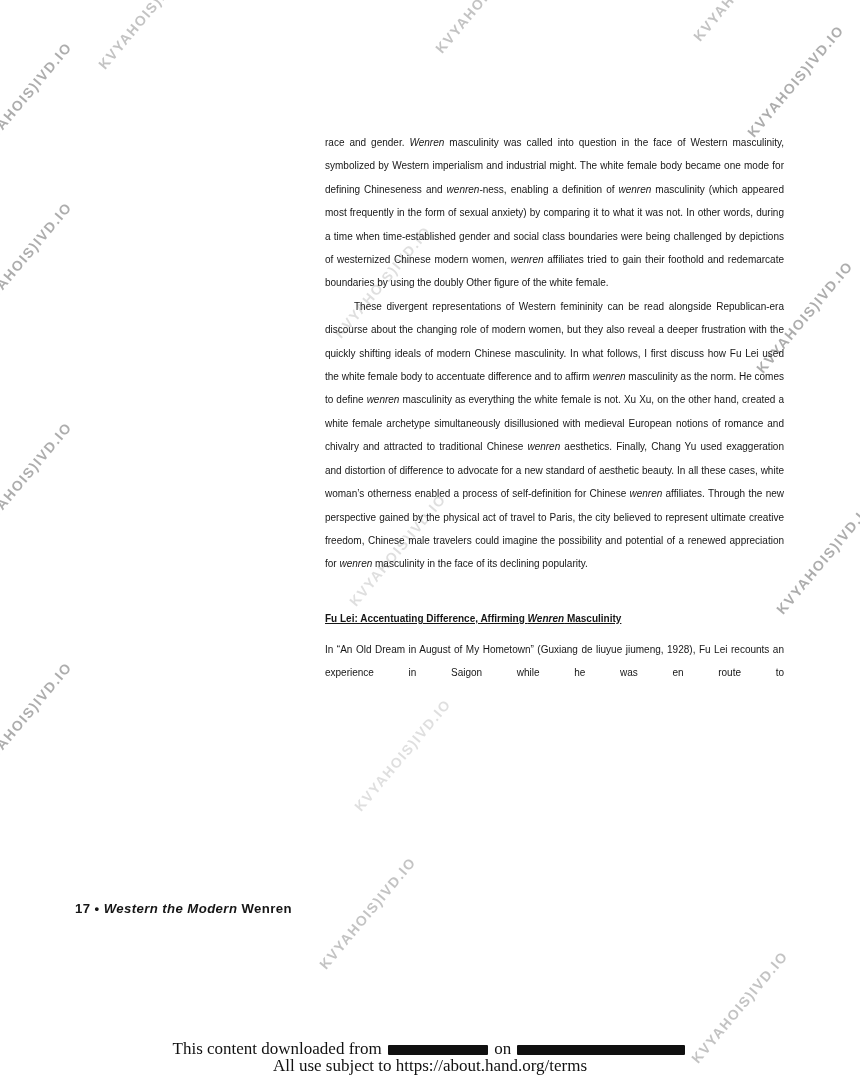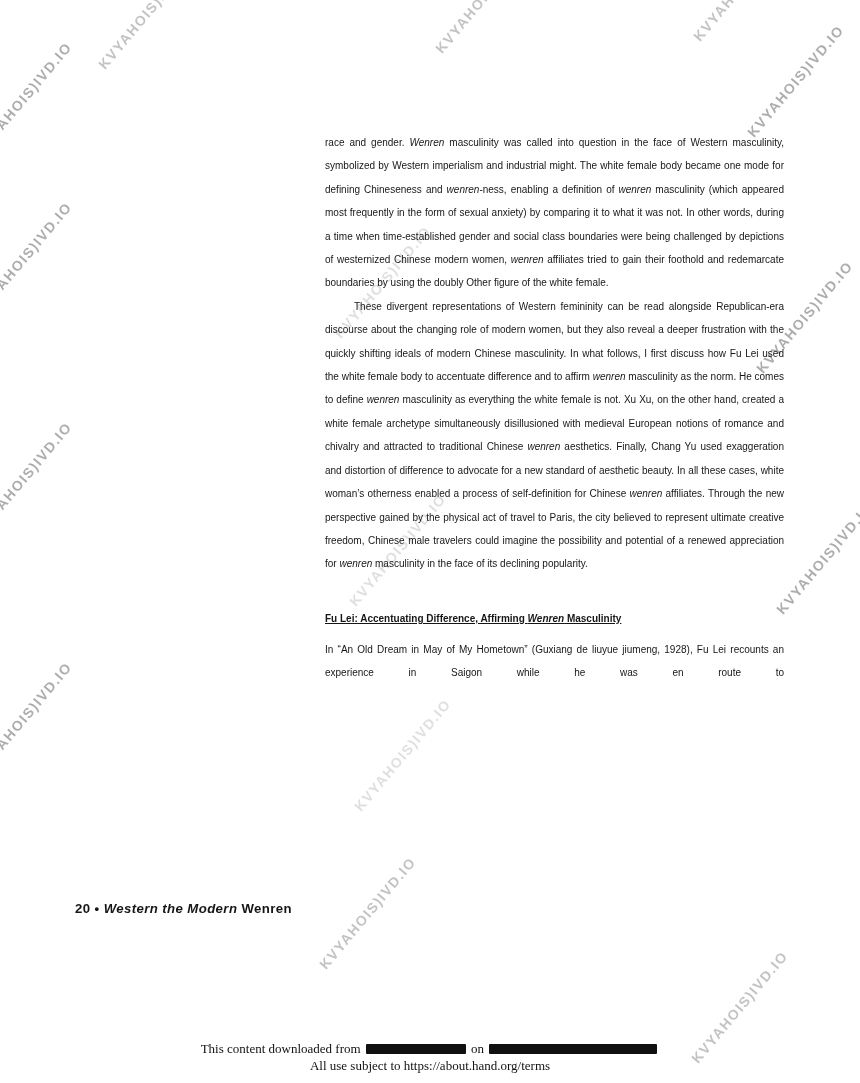--- a/index.html
+++ b/index.html
@@ -56,21 +56,21 @@
     left:75px;top:901px;
     font-size:13.2px;
     letter-spacing:0.4px;
   }
 
   .jstor{
     position:absolute;
     left:0;top:1040px;width:100%;
     text-align:center;
     font-family:"Liberation Serif", serif;
-    font-size:13px;
+    font-size:17px;
     line-height:17px;
     color:#111111;
   }
   .redact{
     display:inline-block;
     height:10px;
     background:#101010;
     border-radius:1px;
     vertical-align:baseline;
     position:relative;
@@ -98,24 +98,24 @@
   <div class="wm dark" style="left:773px;top:607px">KVYAHOIS)IVD.IO</div>
   <div class="wm dark" style="left:-28px;top:767px">KVYAHOIS)IVD.IO</div>
   <div class="wm light" style="left:351px;top:804px">KVYAHOIS)IVD.IO</div>
   <div class="wm mid" style="left:316px;top:962px">KVYAHOIS)IVD.IO</div>
   <div class="wm mid" style="left:688px;top:1056px">KVYAHOIS)IVD.IO</div>
 
   <div class="textblock">
     <p><span>race and gender. </span><span class="seg-i">Wenren</span><span> masculinity was called into question in the face of Western masculinity, symbolized by Western imperialism and industrial might. The white female body became one mode for defining Chineseness and </span><span class="seg-i">wenren</span><span>-ness, enabling a definition of </span><span class="seg-i">wenren</span><span> masculinity (which appeared most frequently in the form of sexual anxiety) by comparing it to what it was not. In other words, during a time when time-established gender and social class boundaries were being challenged by depictions of westernized Chinese modern women, </span><span class="seg-i">wenren</span><span> affiliates tried to gain their foothold and redemarcate boundaries by using the doubly Other figure of the white female.</span></p>
     <p class="indent"><span>These divergent representations of Western femininity can be read alongside Republican-era discourse about the changing role of modern women, but they also reveal a deeper frustration with the quickly shifting ideals of modern Chinese masculinity. In what follows, I first discuss how Fu Lei used the white female body to accentuate difference and to affirm </span><span class="seg-i">wenren</span><span> masculinity as the norm. He comes to define </span><span class="seg-i">wenren</span><span> masculinity as everything the white female is not. Xu Xu, on the other hand, created a white female archetype simultaneously disillusioned with medieval European notions of romance and chivalry and attracted to traditional Chinese </span><span class="seg-i">wenren</span><span> aesthetics. Finally, Chang Yu used exaggeration and distortion of difference to advocate for a new standard of aesthetic beauty. In all these cases, white woman’s otherness enabled a process of self-definition for Chinese </span><span class="seg-i">wenren</span><span> affiliates. Through the new perspective gained by the physical act of travel to Paris, the city believed to represent ultimate creative freedom, Chinese male travelers could imagine the possibility and potential of a renewed appreciation for </span><span class="seg-i">wenren</span><span> masculinity in the face of its declining popularity.</span></p>
     <h2 class="section-heading"><span class="seg-b">Fu Lei: Accentuating Difference, Affirming </span><span class="seg-bi">Wenren</span><span class="seg-b"> Masculinity</span></h2>
-    <p class="cont"><span>In “An Old Dream in May of My Hometown” (Guxiang de liuyue jiumeng, 1928), Fu Lei recounts an experience in Saigon while he was en route to</span></p>
+    <p class="cont"><span>In “An Old Dream in August of My Hometown” (Guxiang de liuyue jiumeng, 1928), Fu Lei recounts an experience in Saigon while he was en route to</span></p>
   </div>
 
-  <div class="running-foot"><span class="seg-b">20 • </span><span class="seg-bi">Western the Modern </span><span class="seg-b">Wenren</span></div>
+  <div class="running-foot"><span class="seg-b">17 • </span><span class="seg-bi">Western the Modern </span><span class="seg-b">Wenren</span></div>
 
   <div class="jstor">
     <div>
       <span>This content downloaded from</span>
       <span class="redact ip"></span>
       <span>on</span>
       <span class="redact date"></span>
     </div>
     <div>All use subject to https://about.hand.org/terms</div>
   </div>

